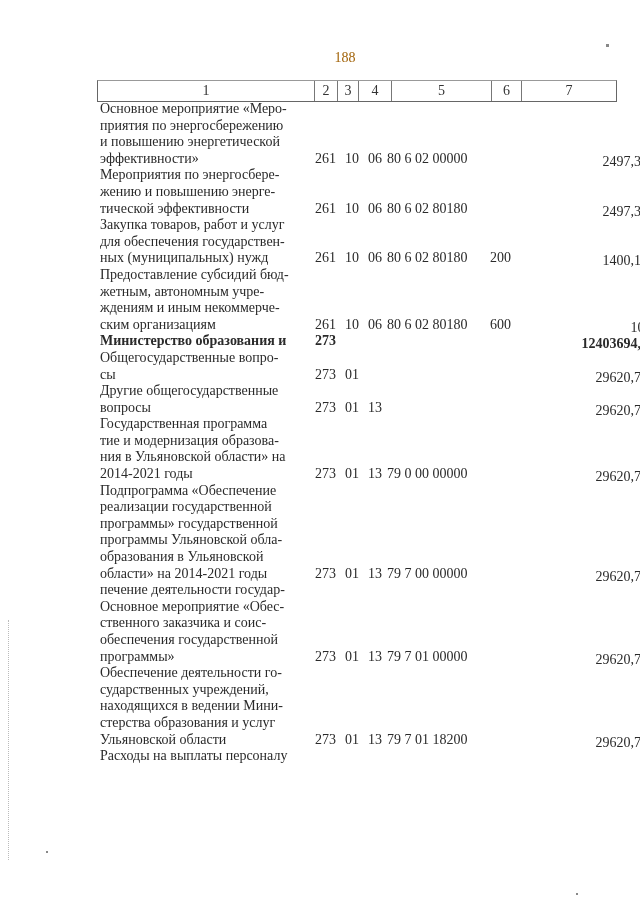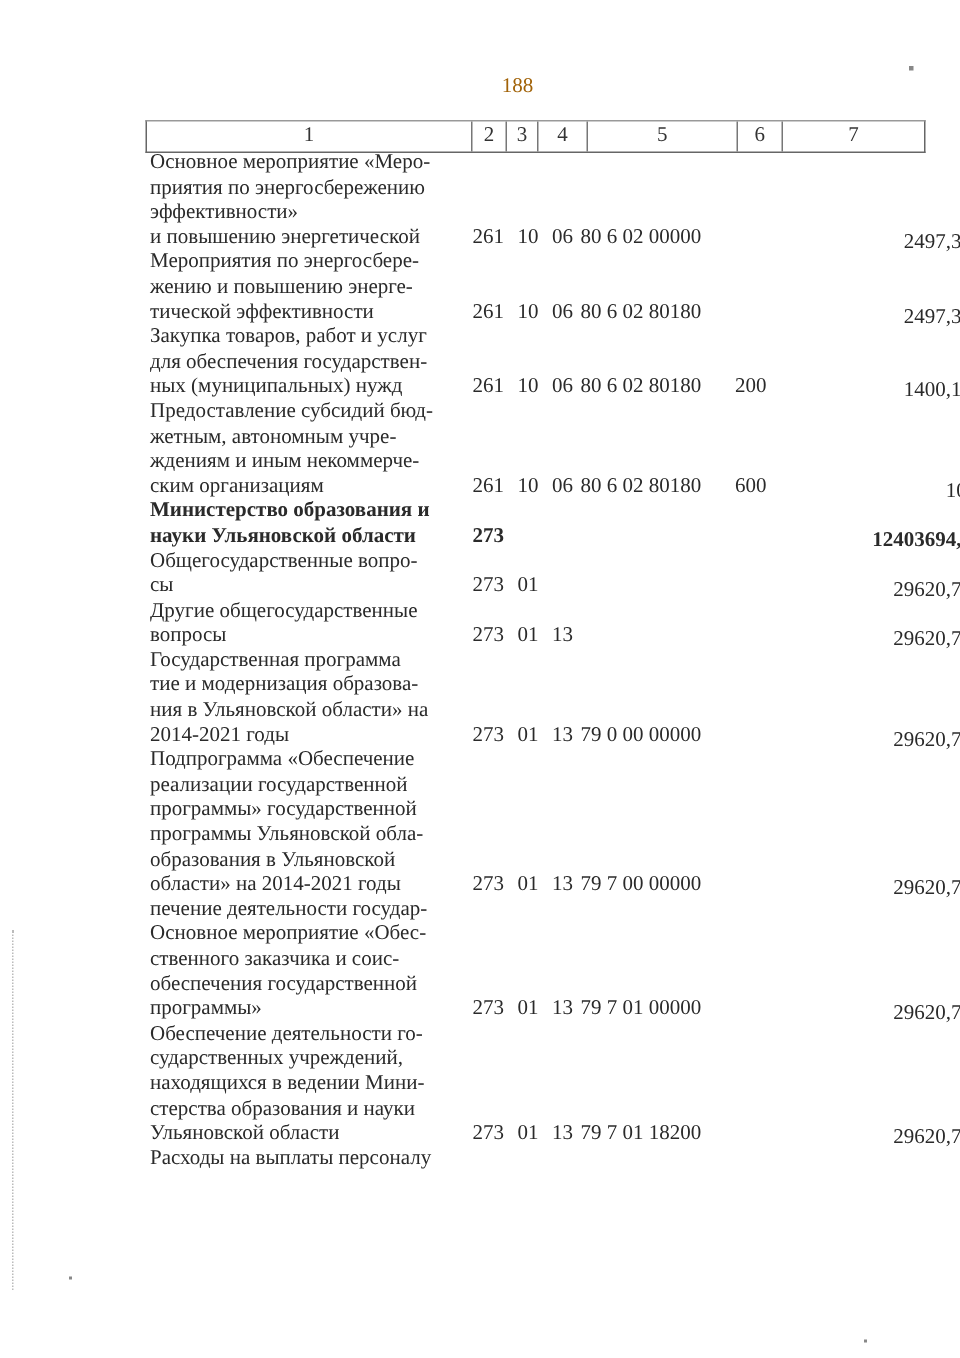--- a/index.html
+++ b/index.html
@@ -40,22 +40,22 @@
   <div class="hcell" style="width:99px">5</div>
   <div class="hcell" style="width:29px">6</div>
   <div class="hcell" style="width:94px">7</div>
 </div>
 
 <div class="rows" id="rows">
     <div class="row">
       <div class="c1">
         <div>Основное мероприятие «Меро-</div>
         <div>приятия по энергосбережению</div>
+        <div>и повышению энергетической</div>
         <div>эффективности»</div>
-        <div>и повышению энергетической</div>
       </div>
       <span class="codes v2">261</span>
       <span class="codes v3">10</span>
       <span class="codes v4">06</span>
       <span class="codes v5">80 6 02 00000</span>
       <span class="codes v6"></span>
       <span class="codes v7">2497,37719</span>
     </div>
     <div class="row">
       <div class="c1">
@@ -93,21 +93,20 @@
       <span class="codes v2">261</span>
       <span class="codes v3">10</span>
       <span class="codes v4">06</span>
       <span class="codes v5">80 6 02 80180</span>
       <span class="codes v6">600</span>
       <span class="codes v7">1097,2</span>
     </div>
     <div class="row">
       <div class="c1 bold">
         <div>Министерство образования и</div>
-        <div>науки Ульяновской области</div>
       </div>
       <span class="codes v2 bold">273</span>
       <span class="codes v3 bold"></span>
       <span class="codes v4 bold"></span>
       <span class="codes v5 bold"></span>
       <span class="codes v6 bold"></span>
       <span class="codes v7 bold">12403694,5687</span>
     </div>
     <div class="row">
       <div class="c1">
@@ -176,21 +175,21 @@
       <span class="codes v4">13</span>
       <span class="codes v5">79 7 01 00000</span>
       <span class="codes v6"></span>
       <span class="codes v7">29620,73615</span>
     </div>
     <div class="row">
       <div class="c1">
         <div>Обеспечение деятельности го-</div>
         <div>сударственных учреждений,</div>
         <div>находящихся в ведении Мини-</div>
-        <div>стерства образования и науки</div>
+        <div>стерства образования и услуг</div>
         <div>Ульяновской области</div>
       </div>
       <span class="codes v2">273</span>
       <span class="codes v3">01</span>
       <span class="codes v4">13</span>
       <span class="codes v5">79 7 01 18200</span>
       <span class="codes v6"></span>
       <span class="codes v7">29620,73615</span>
     </div>
     <div class="row">

